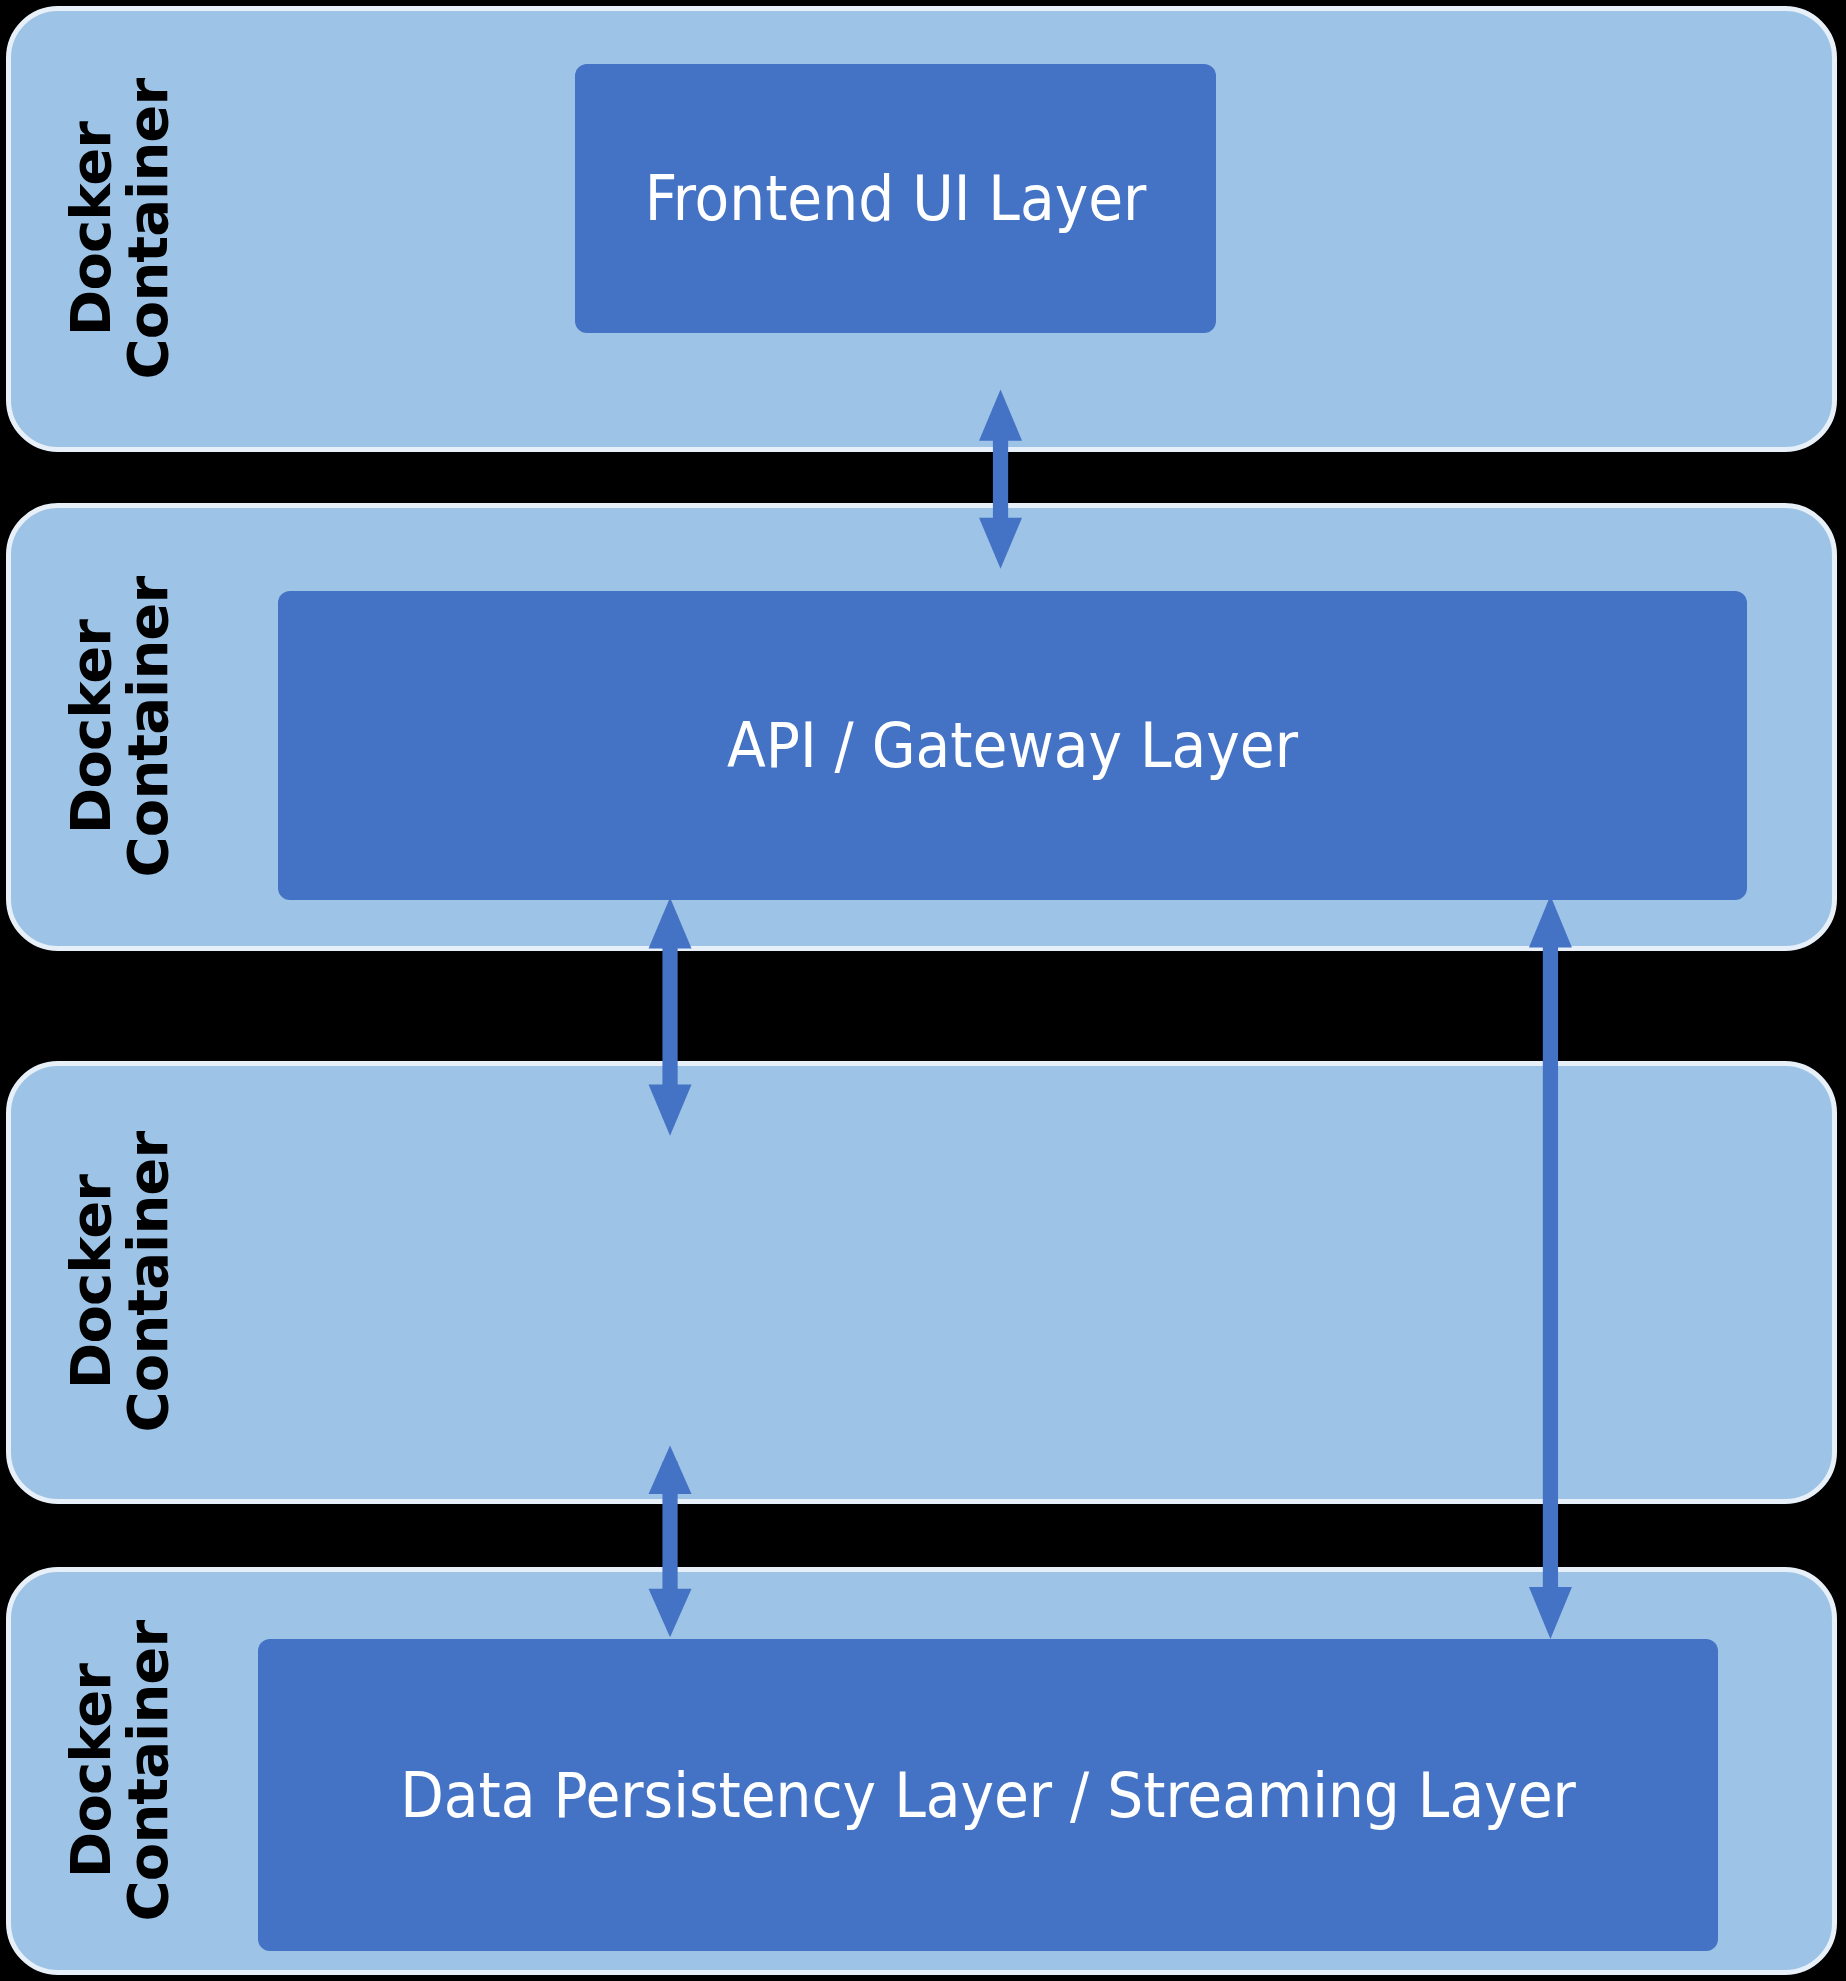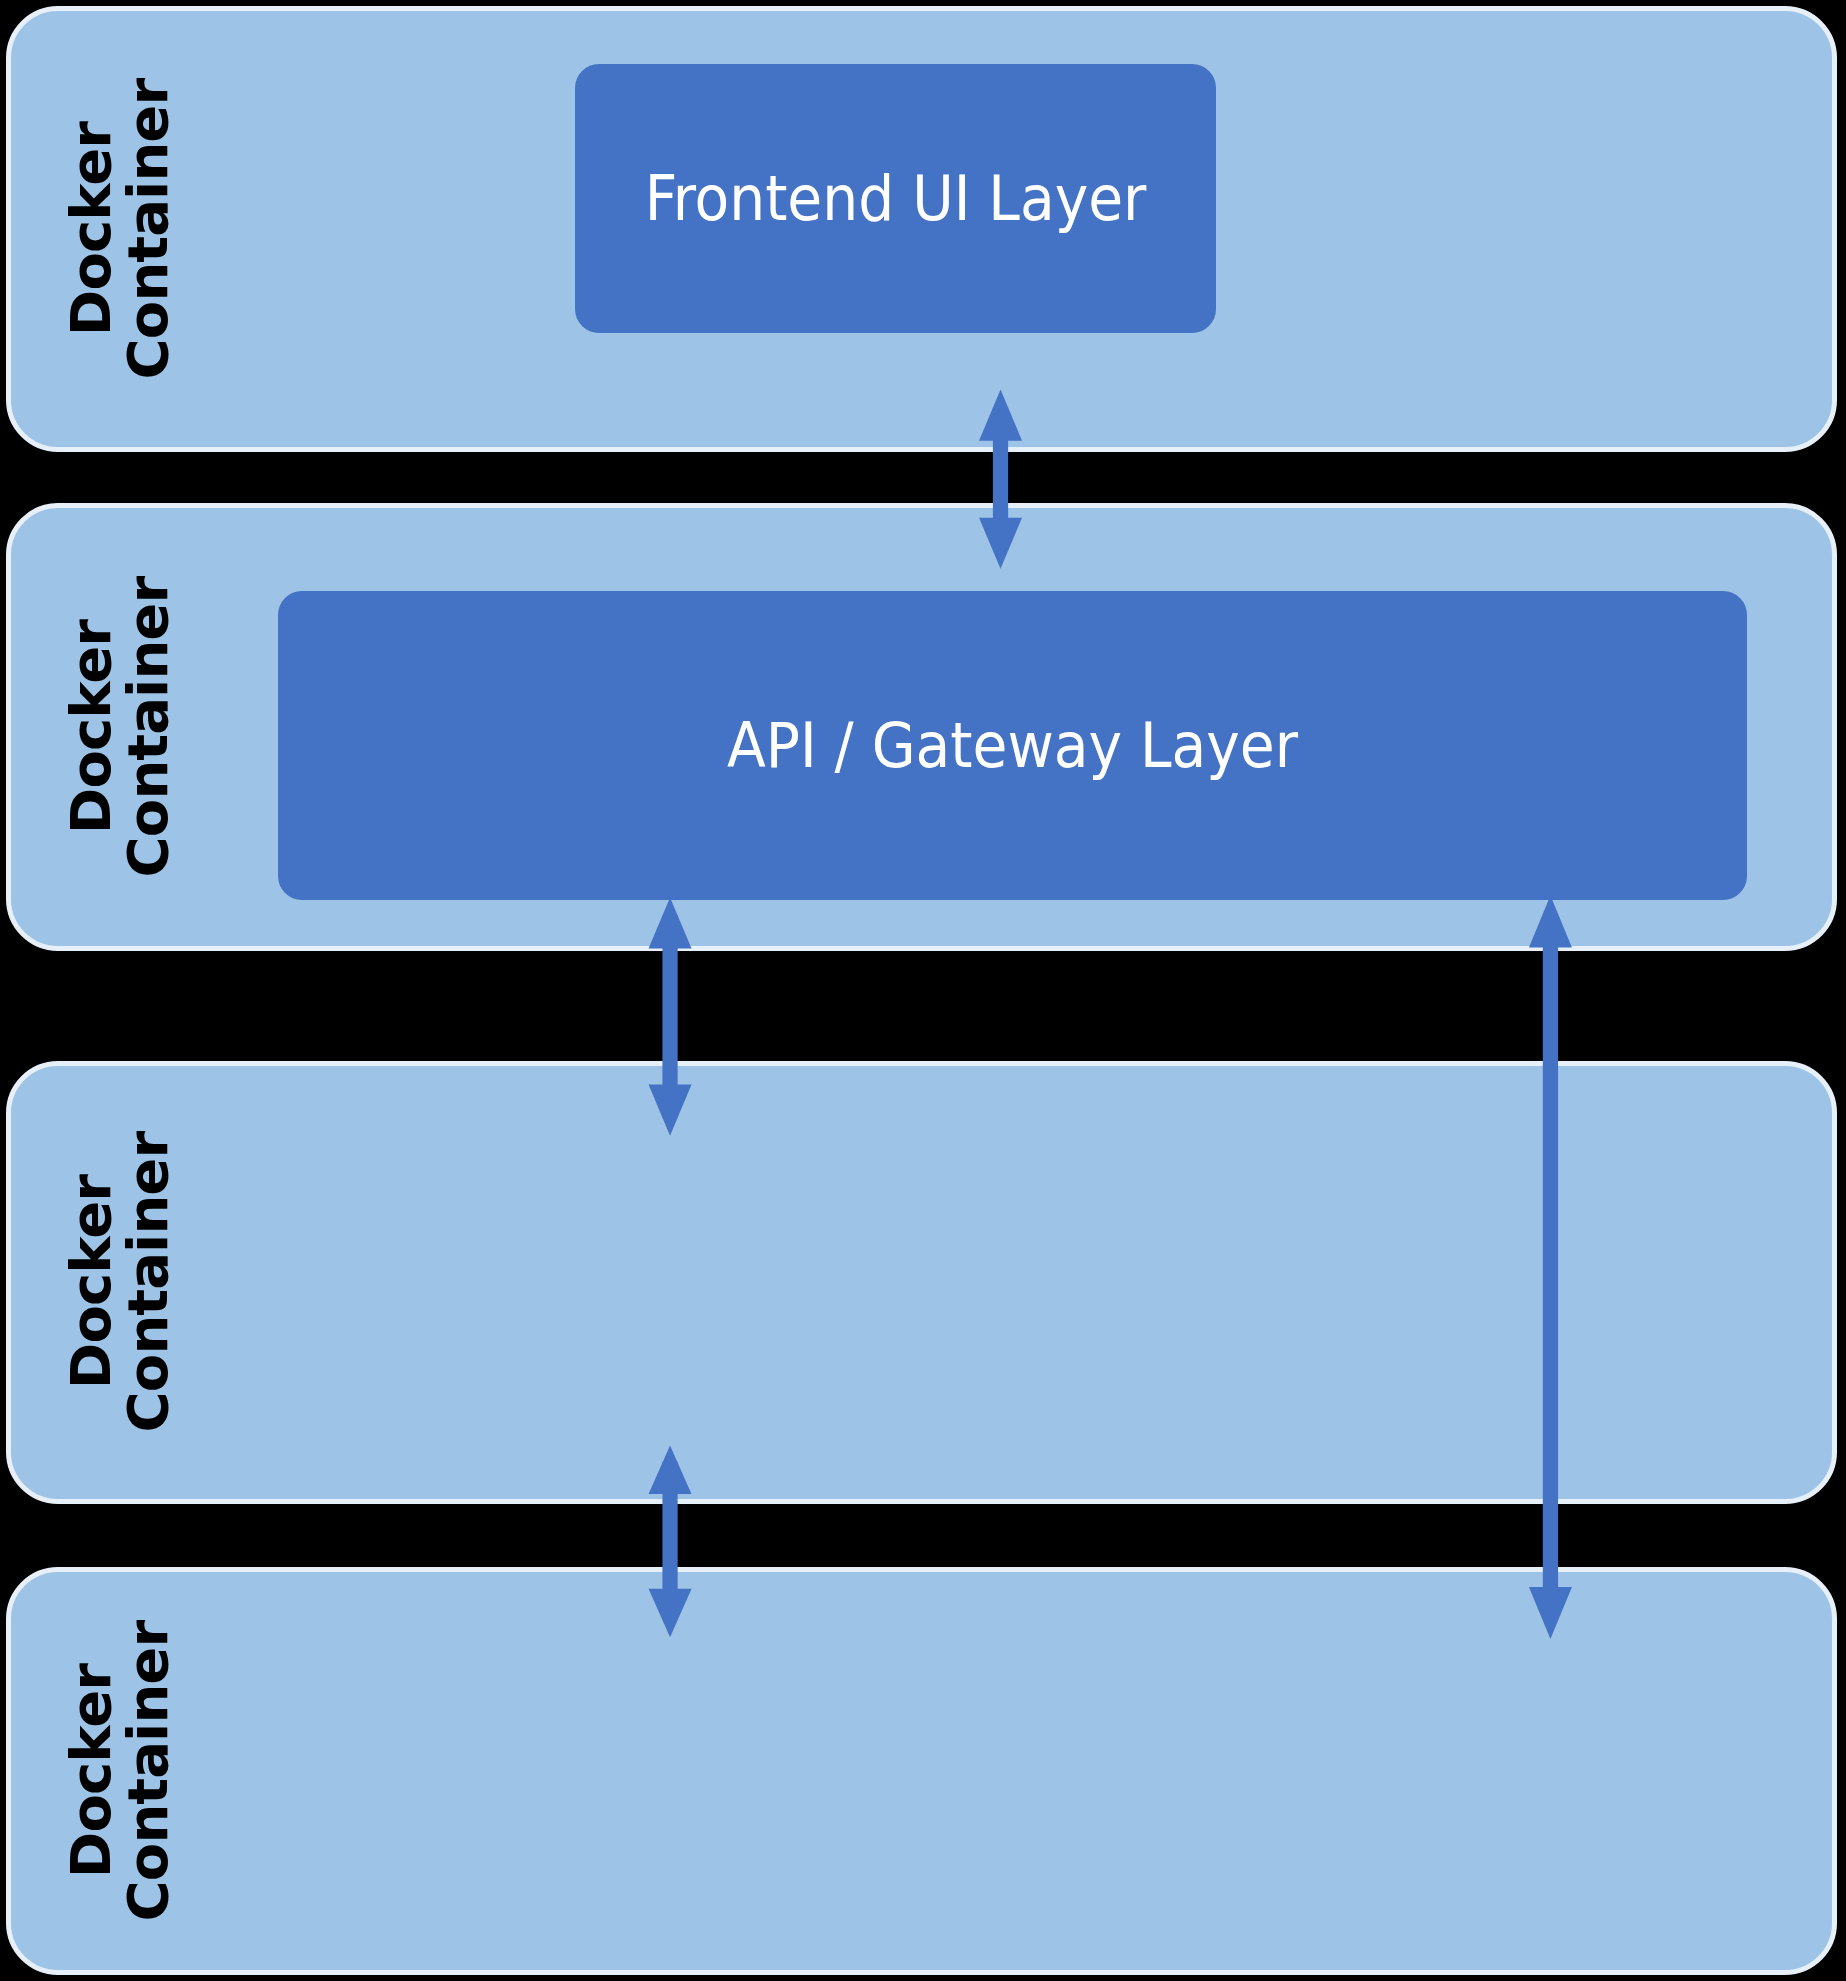--- a/index.html
+++ b/index.html
@@ -54,21 +54,21 @@
     letter-spacing: -0.9px;
   }
   .docker-label-inner span {
     display: block;
   }
 
   
   .layer-box {
     position: absolute;
     background: #4472C4;
-    border-radius: 24px;
+    border-radius: 12px;
     display: flex;
     align-items: center;
     justify-content: center;
     color: #FFFFFF;
     font-size: 63px;
     font-weight: 400;
     text-align: center;
     font-family: "DejaVu Sans Condensed", "Liberation Sans Narrow", "Liberation Sans", sans-serif;
     box-sizing: border-box;
     padding: 0 21.5px;
@@ -120,20 +120,21 @@
   </div>
 
   <div class="docker-container" style="left:6.3px; top:1567px; width:1831px; height:408px;">
     <div class="docker-label">
       <div class="docker-label-inner" style="margin-left:-42px;">
         <span>Docker</span>
         <span>Container</span>
       </div>
     </div>
   </div>
+  <div class="layer-box" style="left:258px; top:1639px; width:1460px; height:312px;">Data Persistency Layer / Streaming Layer</div>
 
   <svg id="arrow-layer" viewBox="0 0 2062 2213">
       API / Gateway --&gt;
     <g>
       <line x1="1117" y1="455" x2="1117" y2="615" stroke="#4472C4" stroke-width="17"></line>
       <polygon points="1117,435 1093,492 1141,492" fill="#4472C4"></polygon>
       <polygon points="1117,635 1093,578 1141,578" fill="#4472C4"></polygon>
     </g>
       HOP Web Services --&gt;
     <g>

